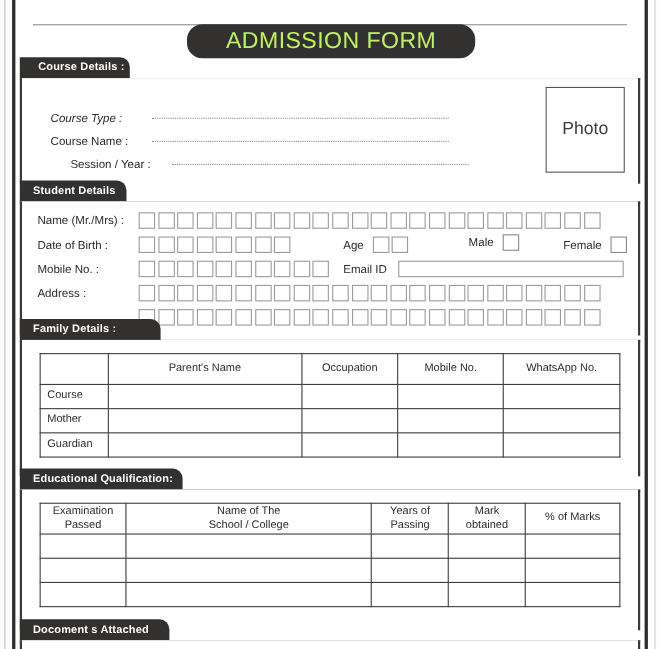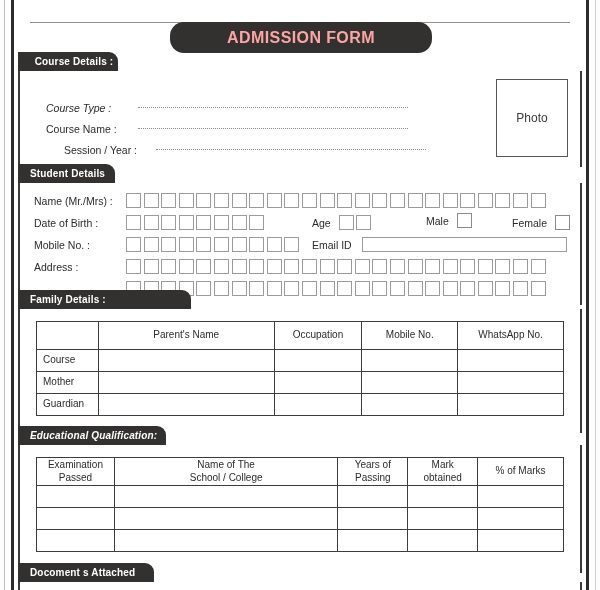--- a/index.html
+++ b/index.html
@@ -96,23 +96,23 @@
     position: absolute;
     left: 170px; top: 22px;
     width: 262px; height: 31px;
     background: #333130;
     border-radius: 14px;
     display: flex;
     align-items: center;
     justify-content: center;
   }
   .title-banner span {
-    color: #fca5a5;
-    font-size: 16px;
-    font-weight: bold;
+    color: #bef264;
+    font-size: 21px;
+    font-weight: normal;
     letter-spacing: .4px;
     white-space: nowrap;
   }
 
   
   .sec {
     position: absolute;
     left: 18px;
     width: 564px;
   }
@@ -166,21 +166,21 @@
     margin-bottom: 1px;
   }
   .photo-box {
     position: absolute;
     left: 476px; top: 8px;
     width: 72px; height: 78px;
     border: 1px solid #565656;
     display: flex;
     align-items: center;
     justify-content: center;
-    font-size: 12px;
+    font-size: 16px;
     color: #3a3a3a;
     background: #fff;
     text-align: center;
   }
 
   
   .fld-row {
     position: absolute;
     display: flex;
     align-items: center;
@@ -416,21 +416,21 @@
             <div class="cell"></div>
             <div class="cell"></div>
             <div class="cell"></div>
             <div class="cell"></div>
           </div>
       </div>
     </div>
   </div>
 
   <div class="sec" style="top:290px;">
-    <div class="sec-tab" style="width:173px;">
+    <div class="sec-tab" style="width:128px;">
       <span>Family Details :</span>
     </div>
     <div class="sec-underline"></div>
     <div class="sec-body" style="height:124px;">
       <table class="form-table" style="left:16px; top:12px; width:528px;">
         <thead>
           <tr>
             <th style="width:62px;"></th>
             <th style="width:176px;">Parent's Name</th>
             <th style="width:88px;">Occupation</th>
@@ -459,21 +459,21 @@
             <td></td>
             <td></td>
             <td></td>
           </tr>
         </tbody>
       </table>
     </div>
   </div>
 
   <div class="sec" style="top:426px;">
-    <div class="sec-tab" style="width:148px;font-style:italic;">
+    <div class="sec-tab" style="width:148px;">
       <span>Educational Qualification:</span>
     </div>
     <div class="sec-underline"></div>
     <div class="sec-body" style="height:128px;">
       <table class="form-table" style="left:16px; top:12px; width:528px;">
         <thead>
           <tr>
             <th style="width:78px;">Examination<br>Passed</th>
             <th style="width:224px;">Name of The<br>School / College</th>
             <th style="width:70px;">Years of<br>Passing</th>

